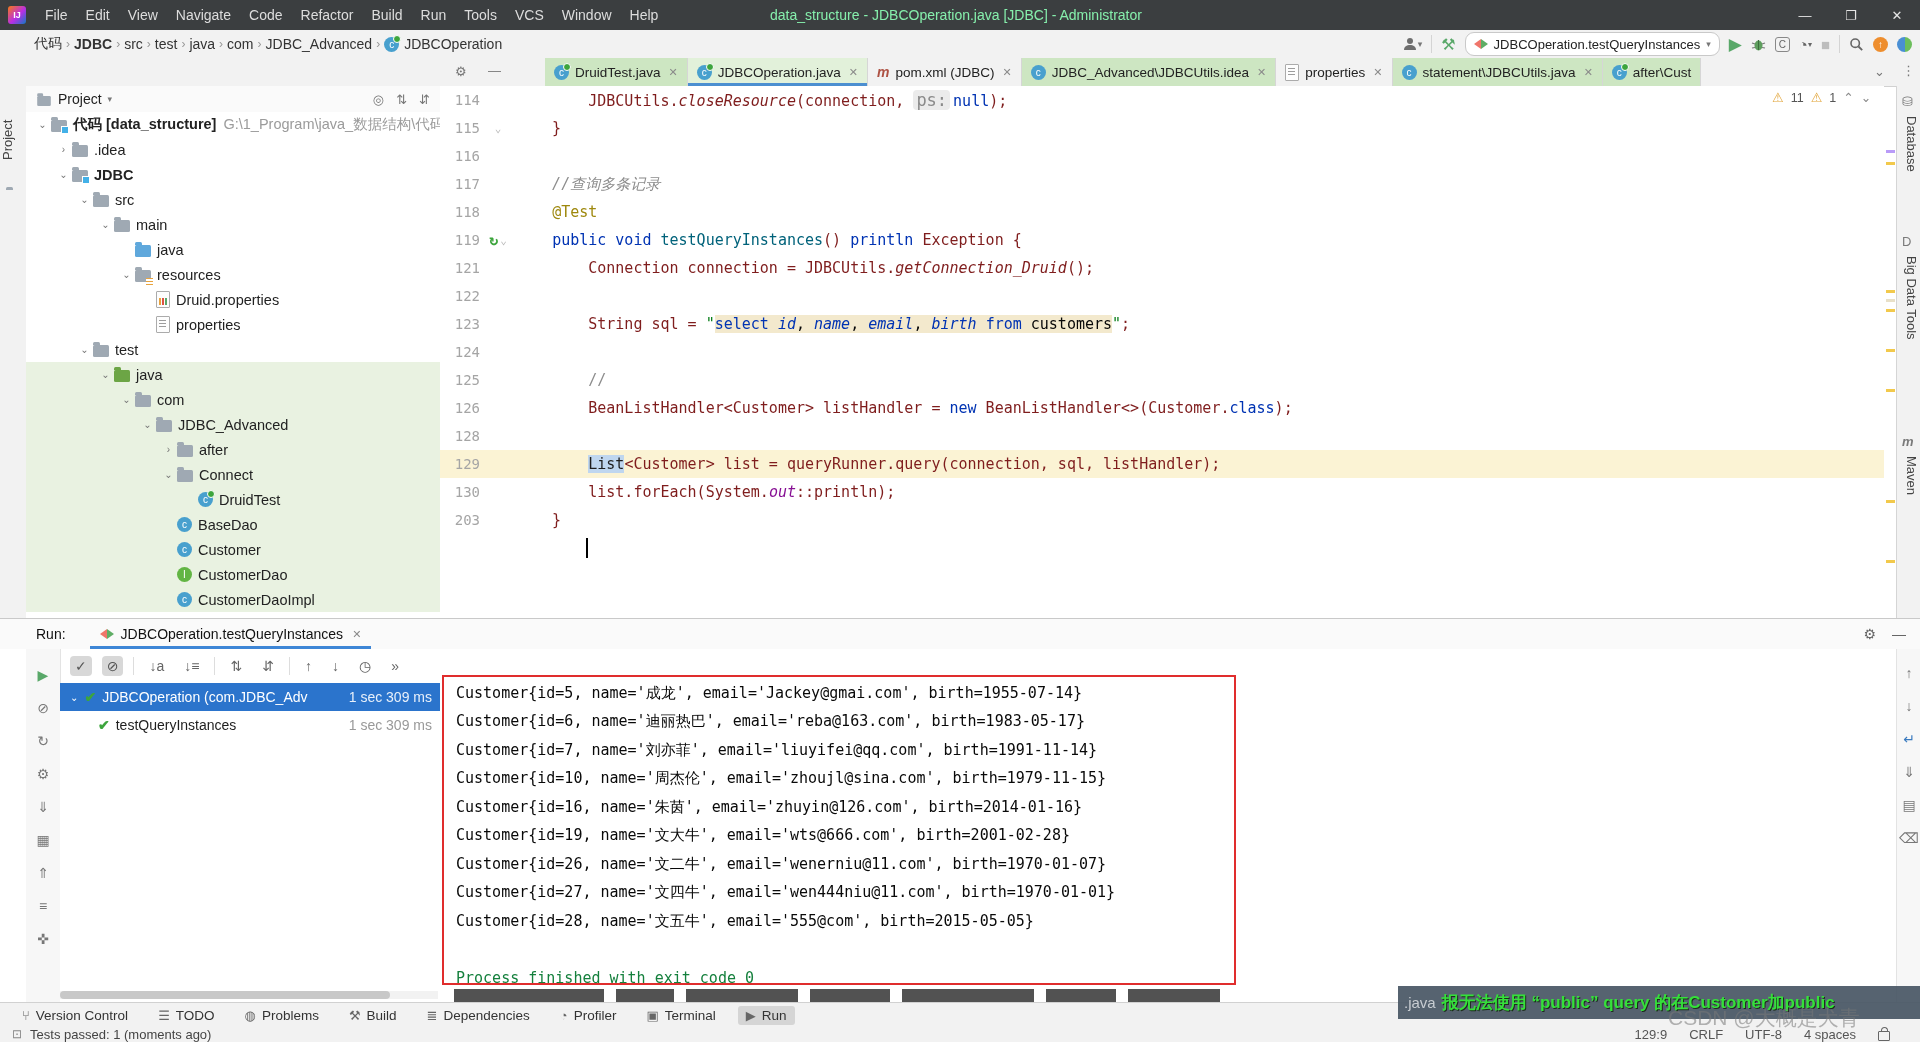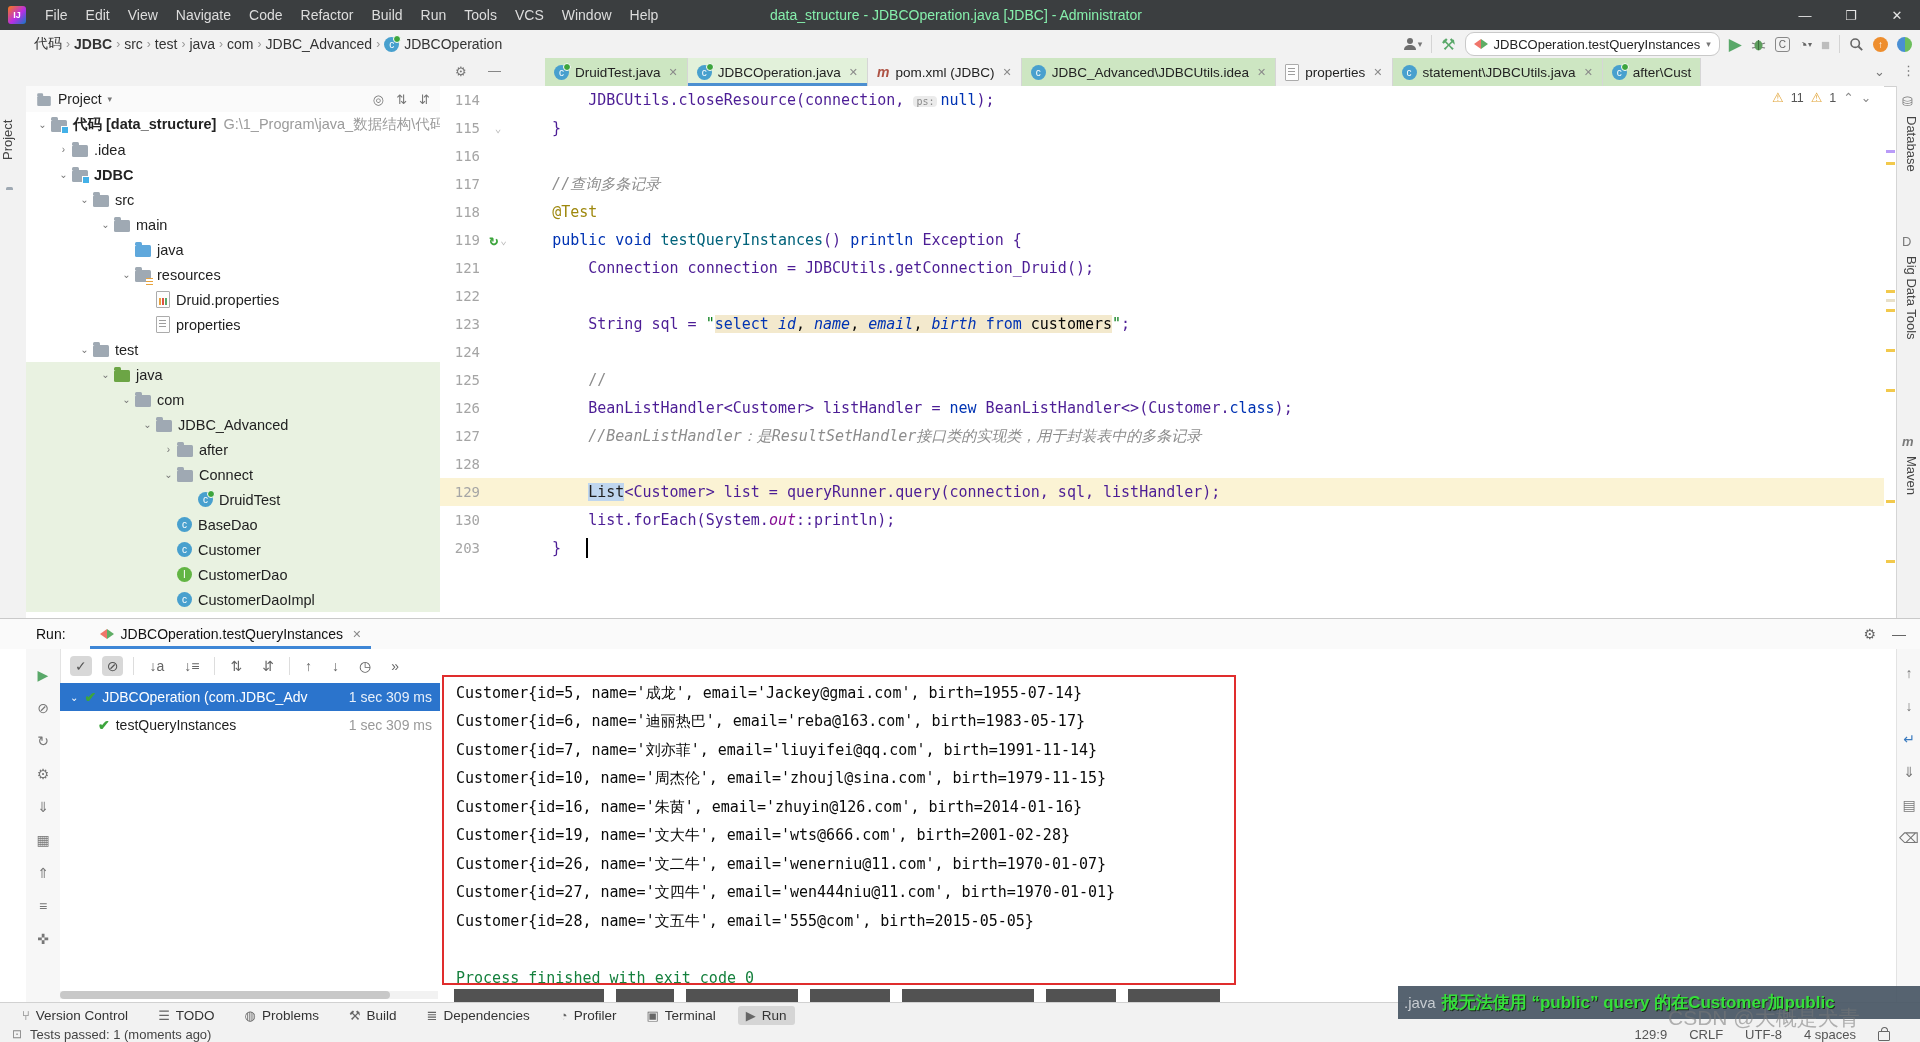--- a/index.html
+++ b/index.html
@@ -75,28 +75,28 @@
   #proj-scroll{left:458px;top:90px;width:6px;height:84px;background:#CFCFCF;border-radius:3px;}
   
   #editor{left:440px;top:86px;width:1444px;height:532px;background:#FFF;overflow:hidden;}
   .eline{position:relative;height:28px;display:flex;align-items:center;font-family:"DejaVu Sans Mono","Liberation Mono",monospace;font-size:15px;}
   .eline.caret-line{background:#FBF3D4;}
   .lnum{width:40px;text-align:right;color:#A5A5A5;font-size:14px;flex:0 0 auto;font-family:"DejaVu Sans Mono",monospace;}
   .gico{width:36px;flex:0 0 auto;display:flex;align-items:center;justify-content:center;gap:2px;}
   .runico{color:#3DA53D;font-weight:bold;font-size:15px;}
   .foldm{color:#B9B9B9;font-size:11px;}
   .ecode{white-space:pre;padding-left:0px;}
-  .tk-p{color:#4c1d95}.tk-k{color:#0033B3}.tk-si{color:#4c1d95;}
+  .tk-p{color:#7f1d1d}.tk-k{color:#0033B3}.tk-si{color:#7f1d1d;font-style:italic}
   .tk-m{color:#00627A}.tk-a{color:#9E880D}.tk-c{color:#8C8C8C}.tk-ci{color:#8C8C8C;font-style:italic}
   .tk-str{color:#067D17}
   .tk-sqlk{color:#0033B3;background:#F3E9CD}.tk-sqlc{color:#0033B3;background:#F3E9CD;font-style:italic}
   .tk-sqlp{color:#080808;background:#F3E9CD}
   .tk-sf{color:#871094;font-style:italic}
   .tk-hl{background:#BFD6EF;}
-  .tk-hint{background:#EBEBEB;color:#8A8A8A;border-radius:4px;padding:0 3px;font-size:10px;margin-right:3px;}
+  .tk-hint{background:#EBEBEB;color:#8A8A8A;border-radius:4px;padding:0 3px;font-size:17px;margin-right:3px;}
   #caret{left:586px;top:538px;width:1.5px;height:20px;background:#000;}
   #inspect{left:1772px;top:90px;display:flex;align-items:center;gap:7px;font-size:12.5px;color:#555;}
   .warn-tri{color:#E2A53A;font-size:13px;}
   .smark{position:absolute;left:1886px;width:9px;height:3px;}
   
   #runpanel{left:0;top:618px;width:1920px;height:384px;background:#FFF;border-top:1px solid #C9C9C9;}
   #run-head{position:absolute;left:0;top:0;width:1920px;height:30px;background:#FAFAFA;display:flex;align-items:center;}
   #run-label{margin-left:36px;font-size:14px;color:#111;}
   #run-tab{display:flex;align-items:center;gap:7px;margin-left:24px;height:30px;padding:0 10px;
            box-shadow:inset 0 -3px 0 #3E86D6;font-size:14px;color:#111;}
@@ -468,25 +468,20 @@
         <span class="lnum">125</span>
         <span class="gico"></span>
         <span class="ecode"><span class="tk-c">        //</span></span>
       </div>
       <div class="eline">
         <span class="lnum">126</span>
         <span class="gico"></span>
         <span class="ecode"><span class="tk-p">        BeanListHandler&lt;Customer&gt; listHandler = </span><span class="tk-k">new</span><span class="tk-p"> BeanListHandler&lt;&gt;(Customer.</span><span class="tk-k">class</span><span class="tk-p">);</span></span>
       </div>
       <div class="eline">
-        <span class="lnum">127</span>
-        <span class="gico"></span>
-        <span class="ecode"><span class="tk-ci">        //BeanListHandler：是ResultSetHandler接口类的实现类，用于封装表中的多条记录</span></span>
-      </div>
-      <div class="eline">
         <span class="lnum">128</span>
         <span class="gico"></span>
         <span class="ecode"></span>
       </div>
       <div class="eline caret-line">
         <span class="lnum">129</span>
         <span class="gico"></span>
         <span class="ecode"><span class="tk-p">        </span><span class="tk-hl">List</span><span class="tk-p">&lt;Customer&gt; list = queryRunner.query(connection, sql, listHandler);</span></span>
       </div>
       <div class="eline">

